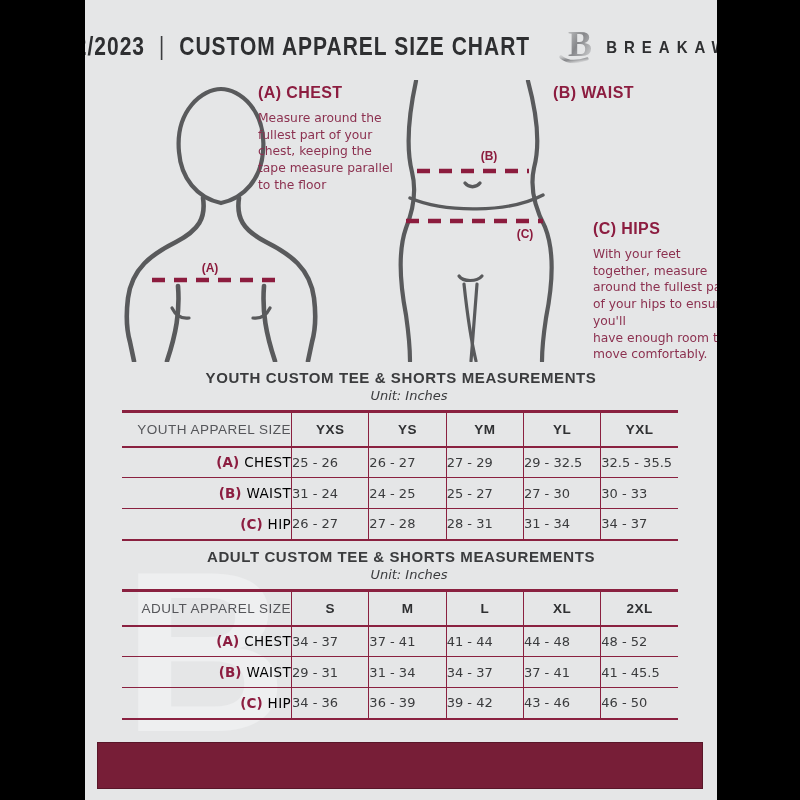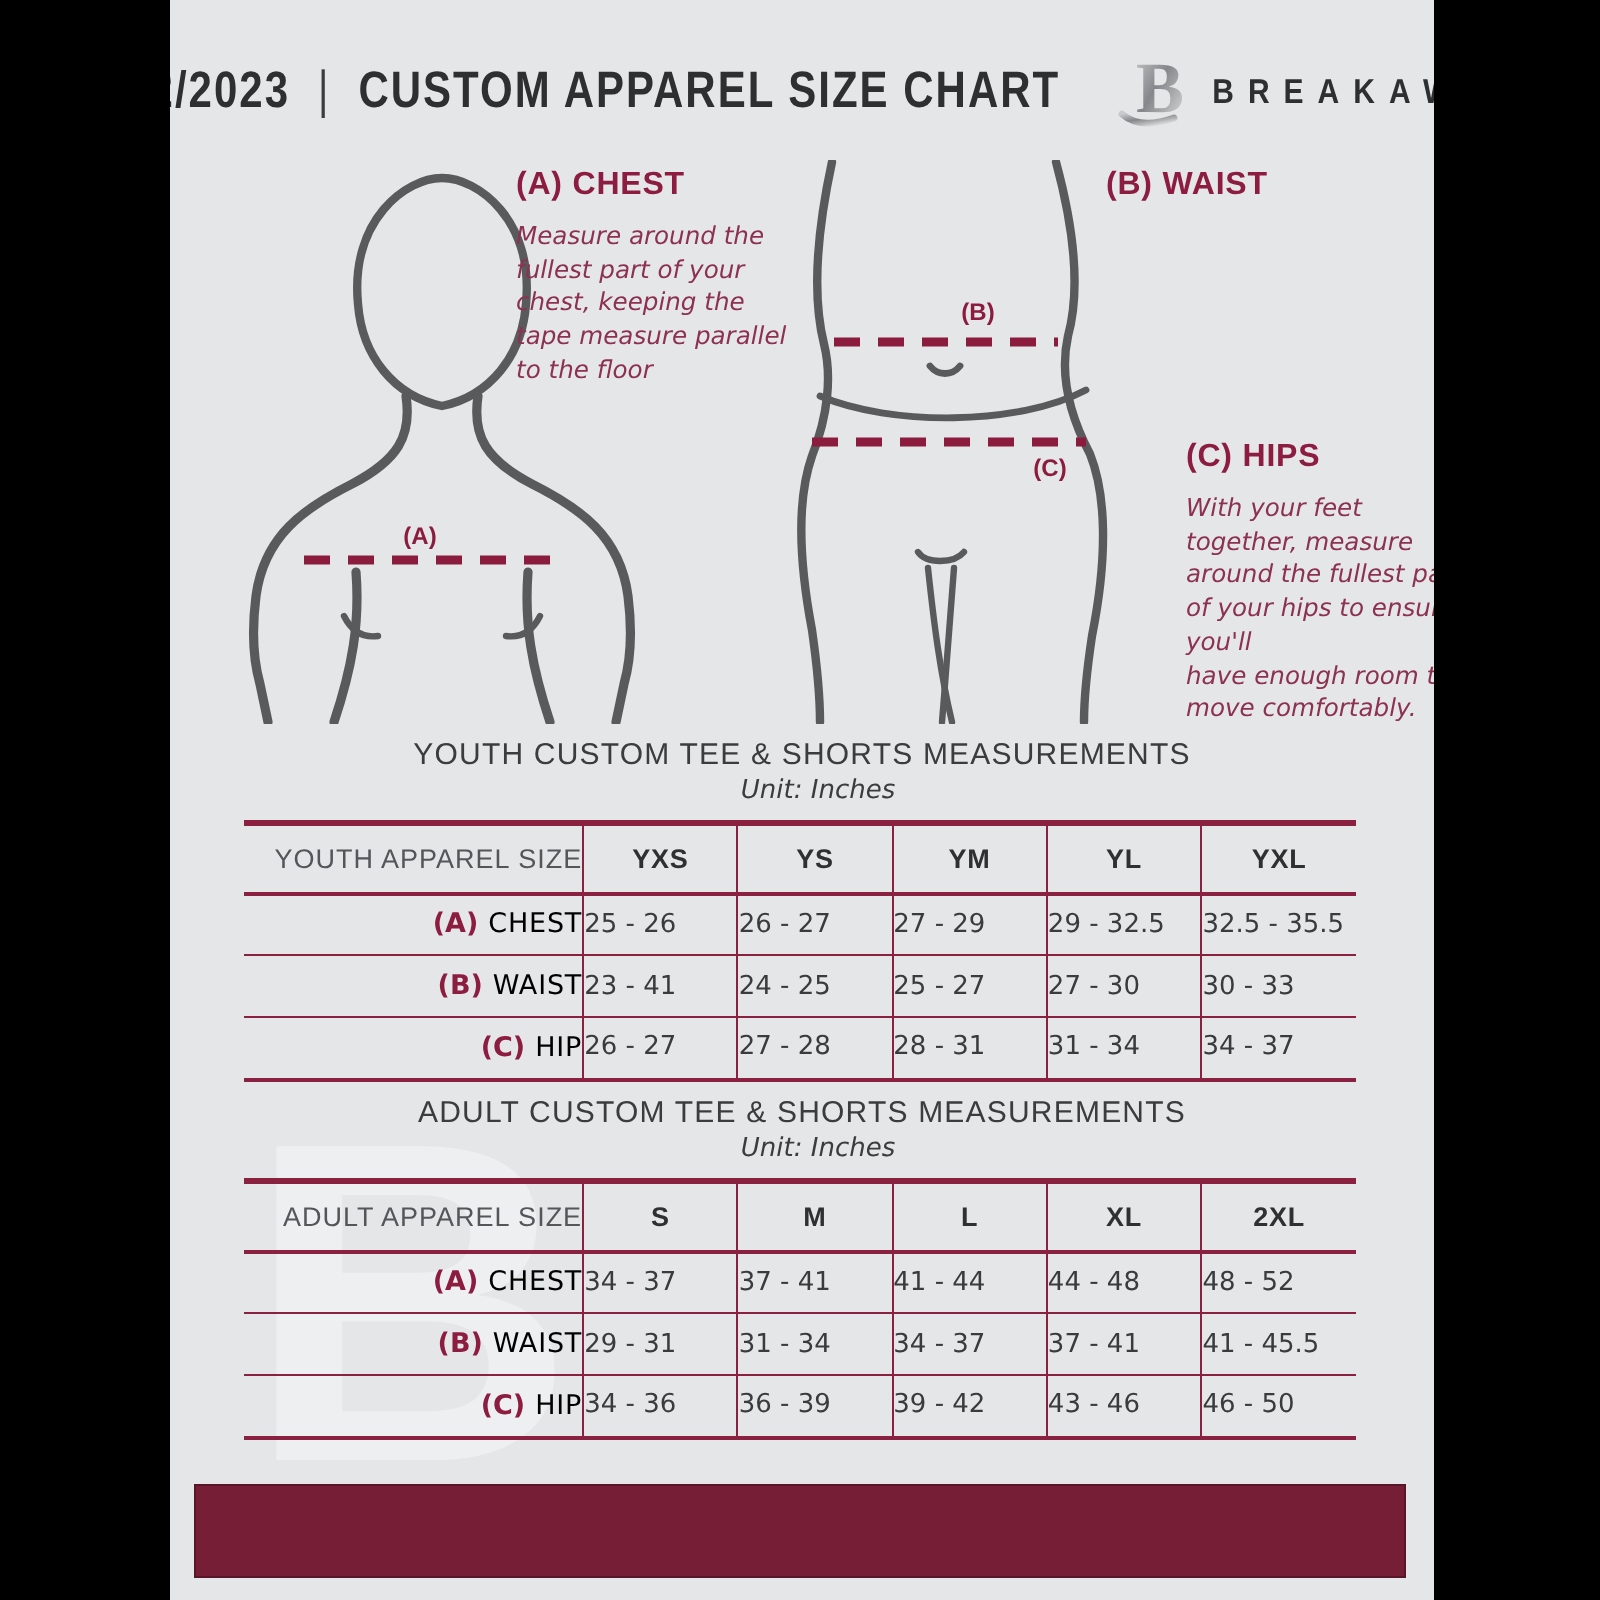--- a/index.html
+++ b/index.html
@@ -28,31 +28,31 @@
     transform:scaleY(1.15); display:inline-block; font-family:"Liberation Sans",sans-serif;
   }
 
   
   .fig { position:absolute; }
   .measure-head {
     font-weight:bold; font-size:16px; letter-spacing:.4px; color:#8c1d40;
     font-family:"Liberation Sans",sans-serif;
   }
   .measure-desc {
-    margin-top:8px; font-style:italic; font-size:12.3px; line-height:1.36;
+    margin-top:8px; font-size:12.3px; line-height:1.36;
     color:#8c3150; white-space:pre-line;
   }
   .block-a { position:absolute; left:173px; top:84px; width:140px; }
   .block-b { position:absolute; left:468px; top:84px; width:148px; }
   .block-c { position:absolute; left:468px; top:220px; width:148px;margin-left:40px; }
 
   
   .sec-title {
     position:absolute; left:0; width:100%; text-align:center;
-    font-weight:normal; font-size:15px; letter-spacing:.6px; color:#3b3c3e;
+    font-weight:bold; font-size:15px; letter-spacing:.6px; color:#3b3c3e;
     font-family:"Liberation Sans",sans-serif;
   }
   .sec-unit {
     position:absolute; left:0; width:100%; text-align:center;
     font-style:italic; font-size:13px; color:#3b3c3e;padding-left:16px;
   }
 
   
   .size-table {
     position:absolute; left:37px; width:556px; border-collapse:collapse;
@@ -198,21 +198,21 @@
       <tr>
         <td><span class="row-marker">(A)</span><span class="row-label">CHEST</span></td>
         <td>25 - 26</td>
         <td>26 - 27</td>
         <td>27 - 29</td>
         <td>29 - 32.5</td>
         <td>32.5 - 35.5</td>
       </tr>
       <tr>
         <td><span class="row-marker">(B)</span><span class="row-label">WAIST</span></td>
-        <td>23 - 41</td>
+        <td>31 - 24</td>
         <td>24 - 25</td>
         <td>25 - 27</td>
         <td>27 - 30</td>
         <td>30 - 33</td>
       </tr>
       <tr>
         <td><span class="row-marker">(C)</span><span class="row-label">HIP</span></td>
         <td>26 - 27</td>
         <td>27 - 28</td>
         <td>28 - 31</td>

